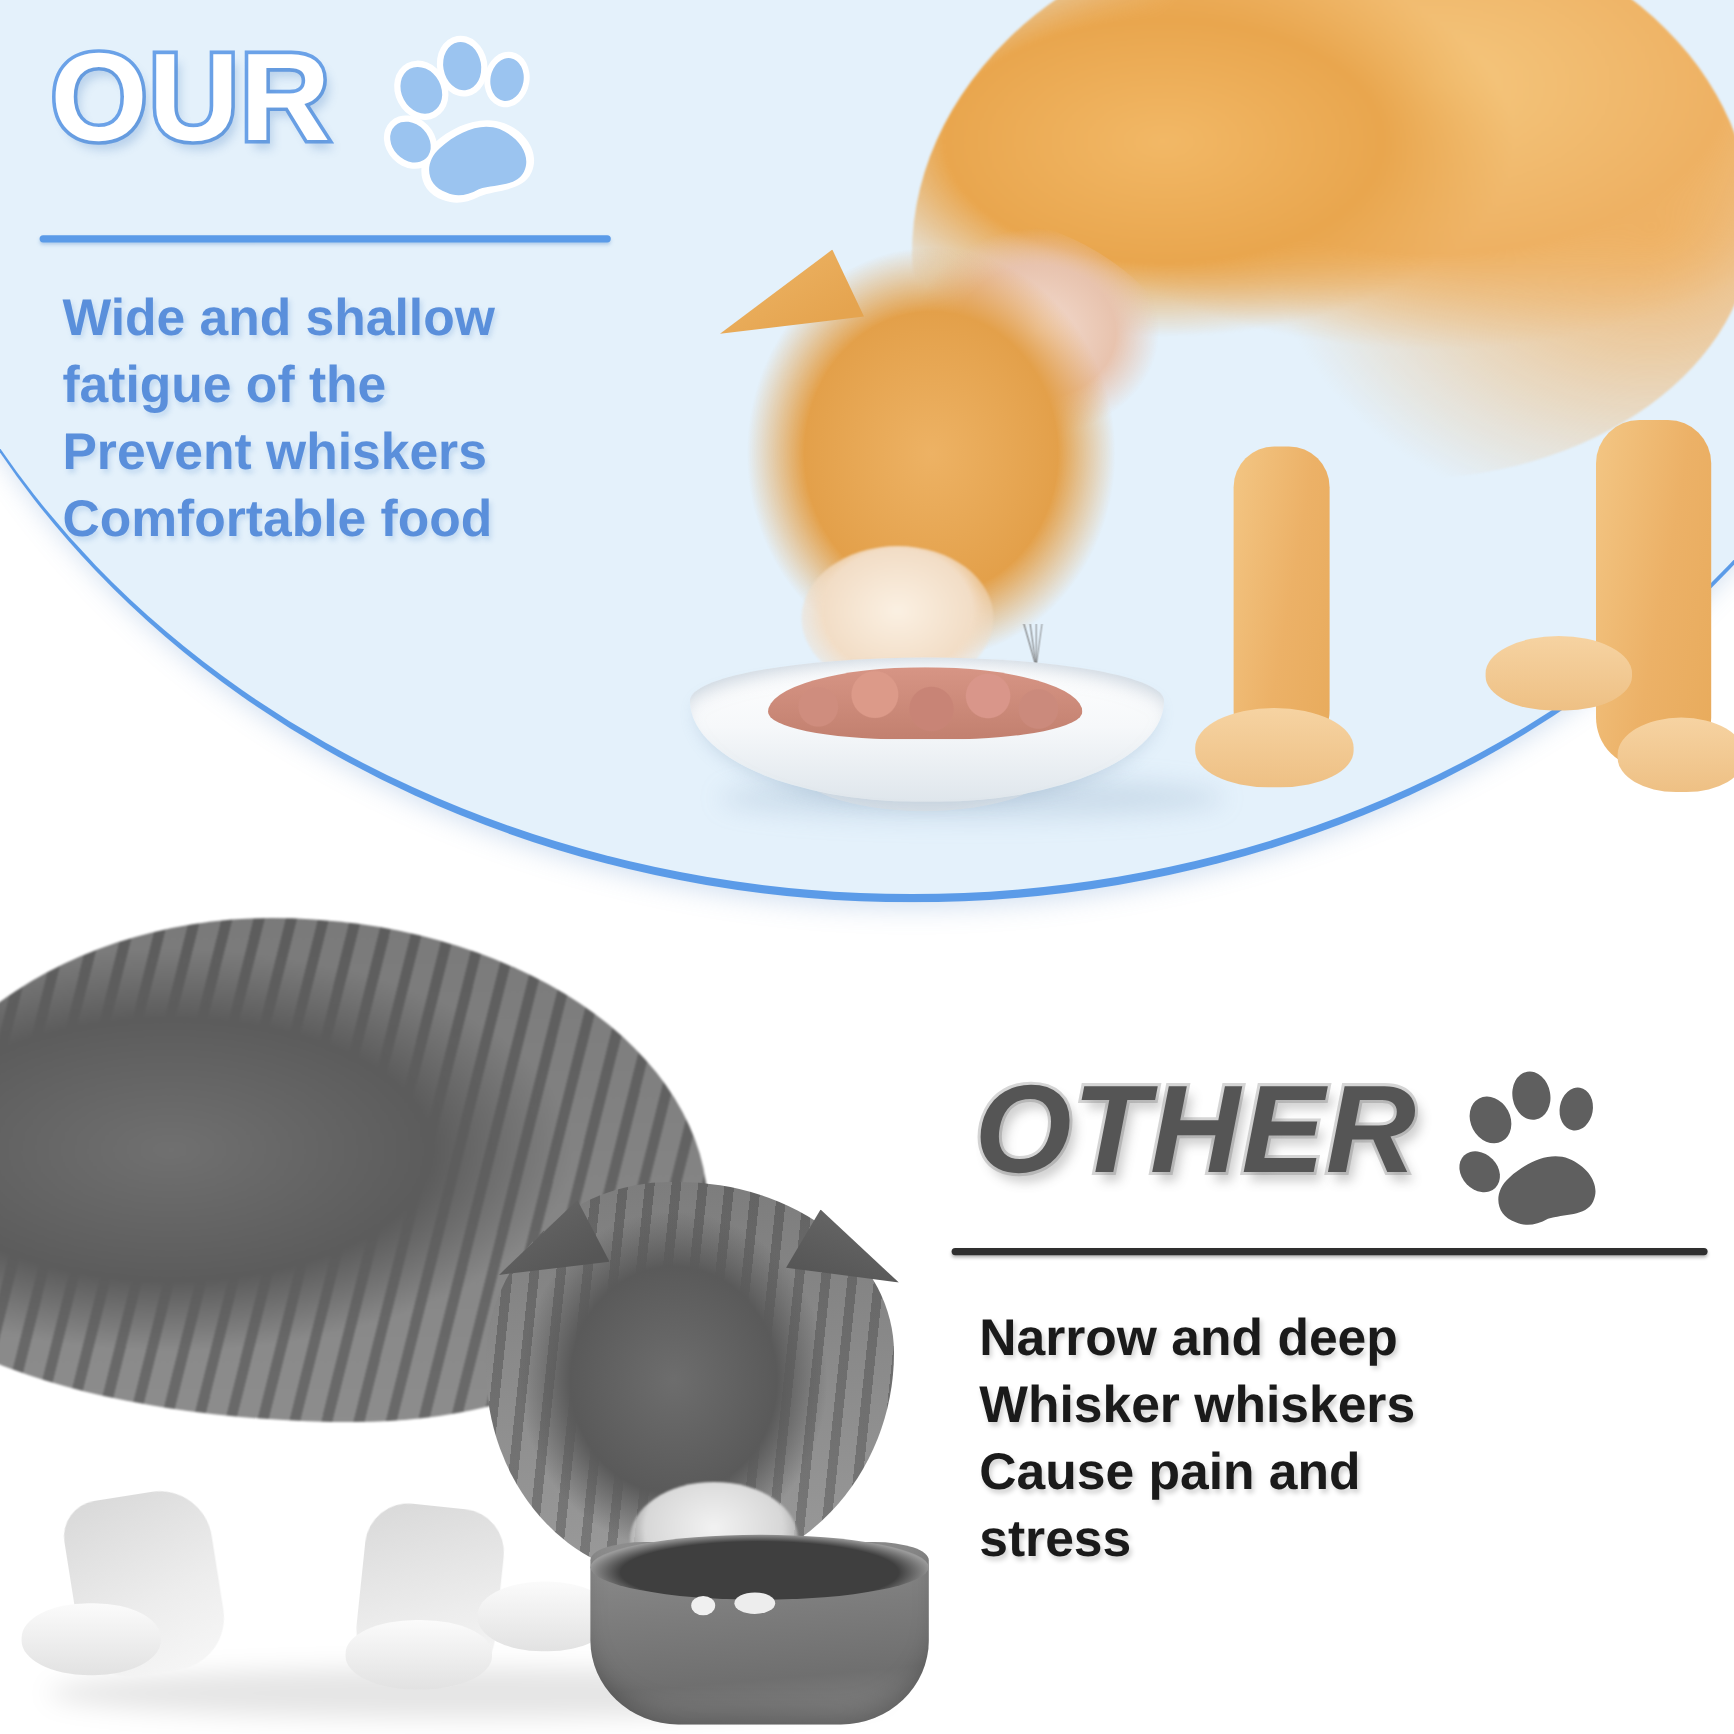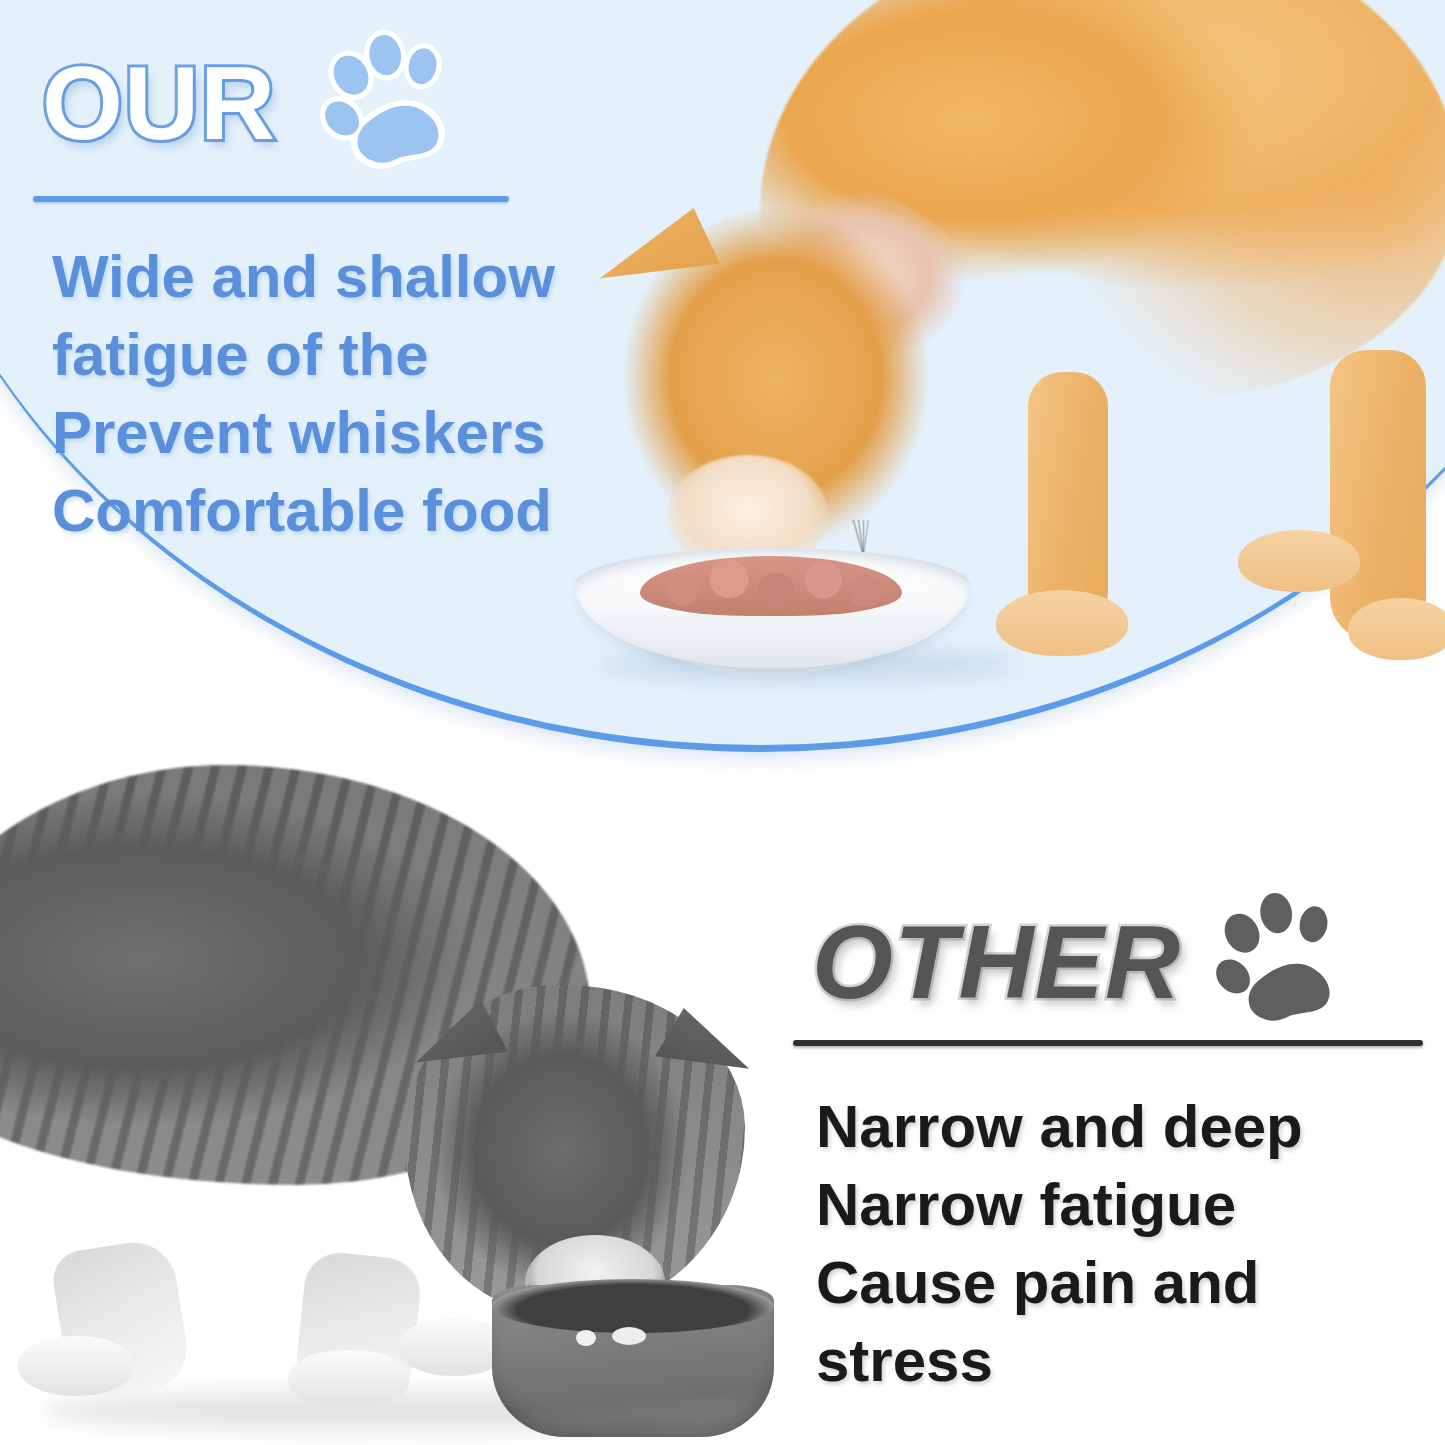--- a/index.html
+++ b/index.html
@@ -35,21 +35,20 @@
     background: #e4f1fb;
     border-bottom: 7px solid #5b9be8;
     box-sizing: border-box;
     box-shadow: 0 10px 22px -6px rgba(90,140,200,0.28);
   }
 
   
   .head-row {
     position: absolute;
     display: flex;
-    align-items: center;
   }
   .headline {
     font-size: 104px;
     font-weight: 700;
     letter-spacing: 1px;
     line-height: 1;
     white-space: nowrap;
   }
   .headline-our {
     color: #ffffff;
@@ -70,21 +69,21 @@
   .rule {
     position: absolute;
     height: 6px;
     border-radius: 3px;
   }
   .rule-our   { background: #5b9be8; box-shadow: 0 2px 3px rgba(90,140,200,0.35); }
   .rule-other { background: #2f2f2f; box-shadow: 0 2px 3px rgba(0,0,0,0.30); }
 
   .body-text {
     position: absolute;
-    font-size: 60px;
+    font-size: 43px;
     font-weight: 700;
     line-height: 1.30;
     white-space: pre-line;
   }
   .body-our   { color: #5a8fdb; text-shadow: 2px 3px 4px rgba(120,165,220,0.30); }
   .body-other { color: #1a1a1a; text-shadow: 2px 3px 4px rgba(0,0,0,0.18); }
 
   
   .photo { position: absolute; }
 
@@ -276,21 +275,21 @@
           <ellipse cx="72" cy="29" rx="9.2" ry="12" fill="#5f5f5f" transform="rotate(16 72 29)"></ellipse>
           <ellipse cx="15" cy="58" rx="10" ry="12.5" fill="#5f5f5f" transform="rotate(-38 15 58)"></ellipse>
           <path d="M32 88 C21 83 21 70 31 63 C42 55 55 51 65 56 C76 62 81 73 76 81 C71 89 59 86 50 88 C43 91 37 91 32 88 Z" fill="#5f5f5f"></path>
         </g>
       </svg>
     </div>
 
     <div class="rule rule-other" style="left:793px; top:1040px; width:630px;"></div>
 
     <div class="body-text body-other" style="left:816px; top:1088px; width:600px;">Narrow and deep
-Narrow fatigue
+Whisker whiskers
 Cause pain and
 stress</div>
   </div>
 
   <div class="panel-our"></div>
 
   <div class="photo" style="left:0; top:0; width:1445px; height:760px; overflow:hidden;">
     <div class="surface-shadow" style="left:600px; top:648px; width:420px; height:34px; background:rgba(120,150,180,0.22);"></div>
     <div class="photo ocat-body"></div>
     <div class="photo ocat-head"></div>

